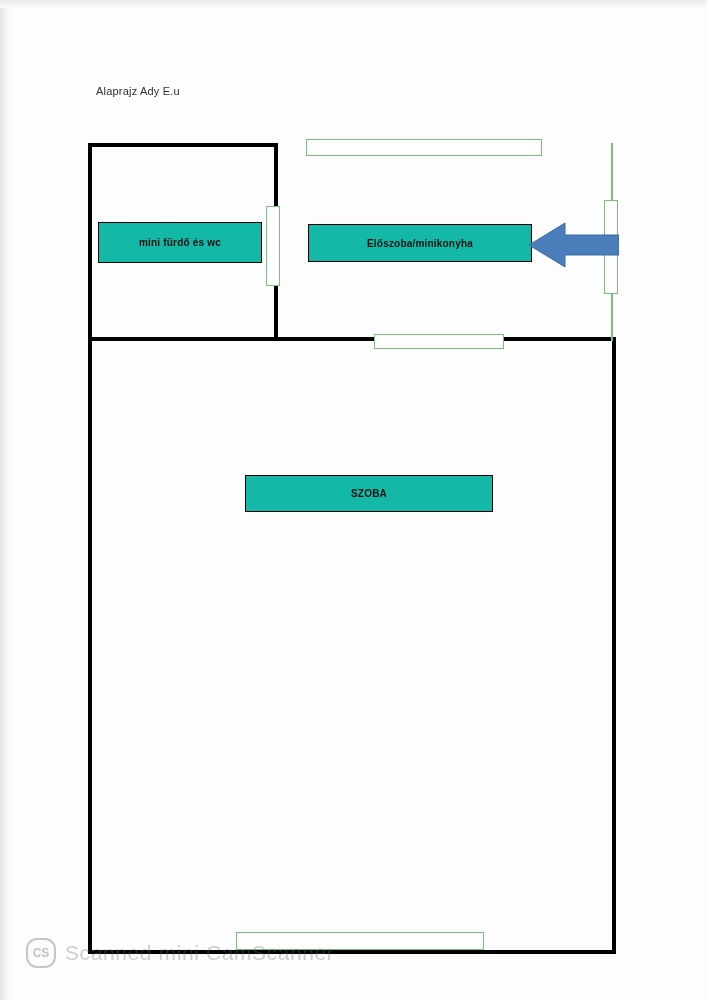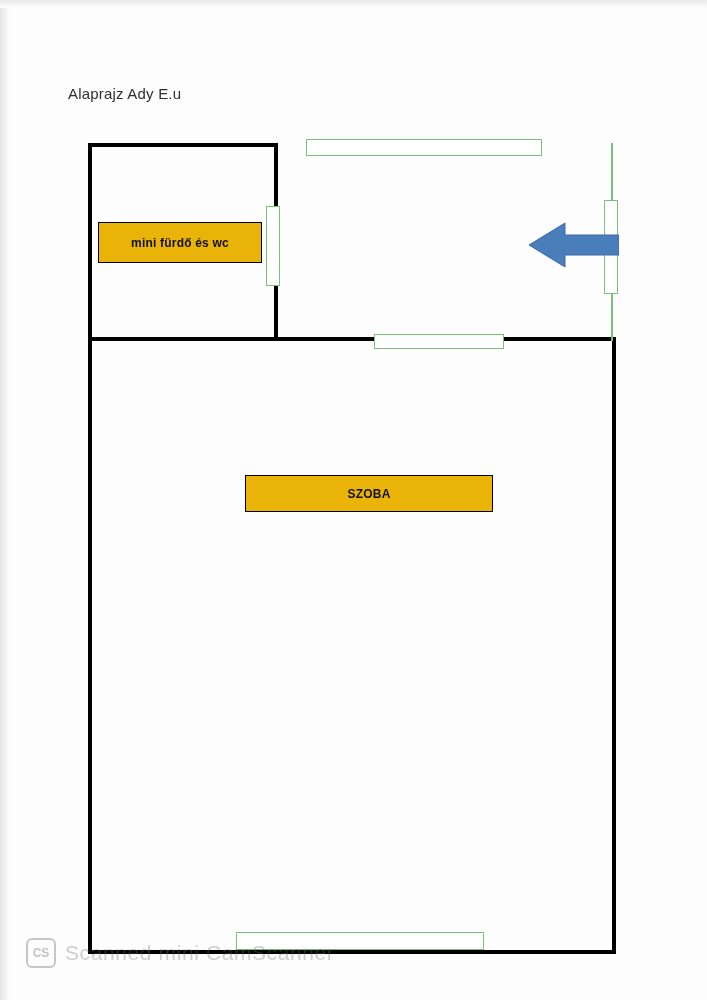--- a/index.html
+++ b/index.html
@@ -25,23 +25,23 @@
     background: linear-gradient(to right, #e6e6e6, #fdfdfd);
   }
   #scan-edge-top {
     position: absolute;
     left: 0; top: 0;
     width: 707px; height: 8px;
     background: linear-gradient(to bottom, #e9e9e9, #fdfdfd);
   }
   #title-text {
     position: absolute;
-    left: 68px;
+    left: 96px;
     top: 85px;
-    font-size: 15px;
+    font-size: 11px;
     color: #2f2f2f;
     letter-spacing: 0.2px;
     white-space: nowrap;
   }
   
   .wall {
     position: absolute;
     background: #000000;
   }
   
@@ -68,26 +68,26 @@
   #guide-right-vert {
     position: absolute;
     left: 611px; top: 143px;
     width: 1.5px; height: 198px;
     background: #7bbf7b;
   }
   
   .room-label {
     position: absolute;
     border: 1px solid #000000;
-    background: #eab308;
+    background: #14b8a6;
     box-sizing: border-box;
     display: flex;
     align-items: center;
     justify-content: center;
-    font-size: 12px;
+    font-size: 10px;
     font-weight: bold;
     color: #111111;
     letter-spacing: 0.2px;
   }
   #label-bath  { left: 98px;  top: 222px; width: 164px; height: 41px; }
   #label-hall  { left: 308px; top: 224px; width: 224px; height: 38px; }
   #label-szoba { left: 245px; top: 475px; width: 248px; height: 37px; }
   
   #entrance-arrow {
     position: absolute;
@@ -103,21 +103,21 @@
     top: 938px;
     display: flex;
     align-items: center;
     gap: 9px;
     opacity: 0.32;
   }
   #watermark-logo {
     width: 26px;
     height: 26px;
     border: 2px solid #555555;
-    border-radius: 6px;
+    border-radius: 11px;
     display: flex;
     align-items: center;
     justify-content: center;
     font-size: 12px;
     font-weight: bold;
     color: #444444;
     font-family: "Liberation Sans", sans-serif;
   }
   #watermark-text {
     font-size: 21px;
@@ -145,20 +145,21 @@
 
   <div id="guide-right-vert"></div>
 
   <div class="window" id="window-top-main"></div>
   <div class="window" id="window-bath-door"></div>
   <div class="window" id="window-right-upper"></div>
   <div class="window" id="window-mid-opening"></div>
   <div class="window" id="window-bottom"></div>
 
   <div class="room-label" id="label-bath">mini fürdő és wc</div>
+  <div class="room-label" id="label-hall">Előszoba/minikonyha</div>
   <div class="room-label" id="label-szoba">SZOBA</div>
 
   <svg id="entrance-arrow" viewBox="0 0 94 50">
     <polygon points="94,15 40,15 40,3 4,25 40,47 40,35 94,35" fill="#4a7ebb" stroke="#3a6aa5" stroke-width="1"></polygon>
   </svg>
 
   <div id="watermark">
     <div id="watermark-logo">CS</div>
     <div id="watermark-text">Scanned mini CamScanner</div>
   </div>

